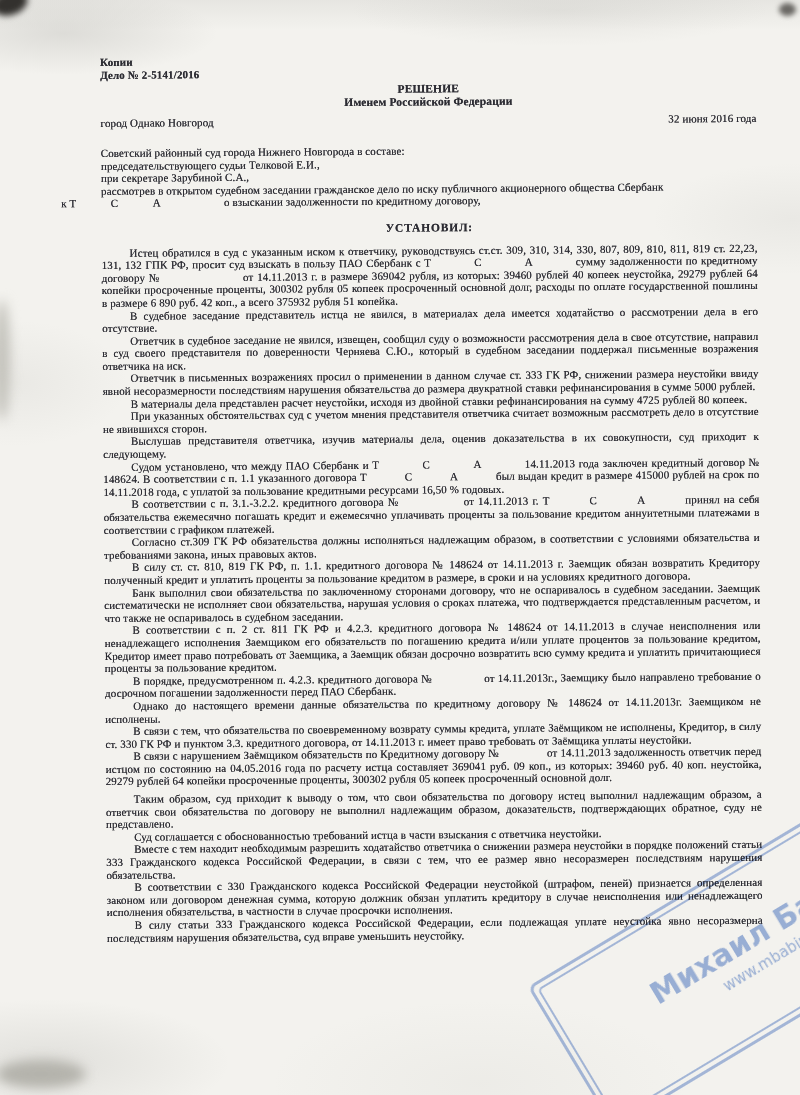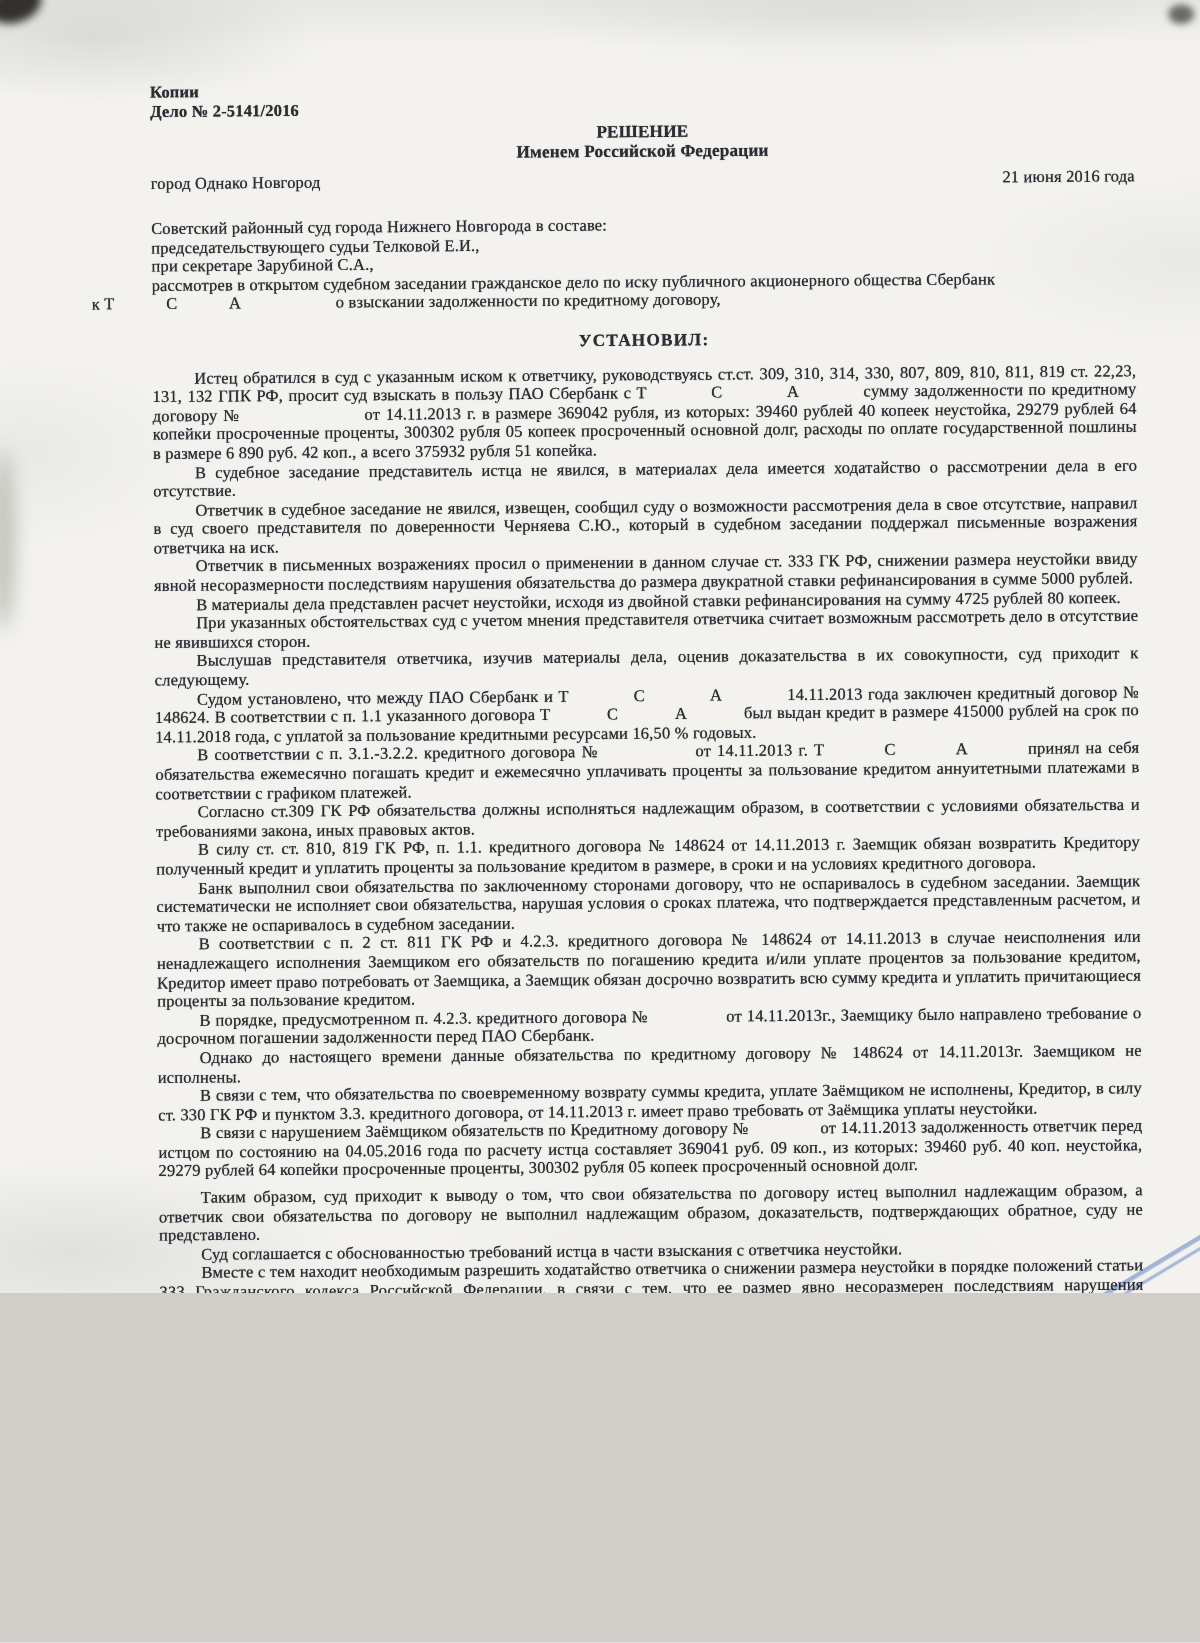--- a/index.html
+++ b/index.html
@@ -4,21 +4,21 @@
 <style>
   html, body { margin:0; padding:0; }
   body {
     width:800px; height:1095px;
     background:#cfcec9;
     font-family:"Liberation Serif", serif;
     position:relative;
   }
   .sheet {
     position:absolute; inset:0;
-    width:800px; height:862px;
+    width:800px; height:1095px;
     background:#f3f2ee;
     overflow:hidden;
   }
   
   .sheet::before {
     content:""; position:absolute; inset:0; pointer-events:none;
     background:
       radial-gradient(ellipse 220px 60px at 8% 3%, rgba(120,120,115,.18), transparent 70%),
       radial-gradient(ellipse 300px 50px at 70% 1%, rgba(140,140,135,.12), transparent 70%),
       radial-gradient(ellipse 160px 90px at 2% 35%, rgba(150,150,145,.10), transparent 70%),
@@ -97,21 +97,21 @@
       <div class="b">Дело № 2-5141/2016</div>
     </div>
 
     <div class="title-block">
       <div class="t1">РЕШЕНИЕ</div>
       <div class="t2">Именем Российской Федерации</div>
     </div>
 
     <div class="city-row">
       <span>город Однако Новгород</span>
-      <span>21  июня 2016 года</span>
+      <span>32  июня 2016 года</span>
     </div>
 
     <div class="composition">
       <div>Советский районный суд города Нижнего Новгорода в составе:</div>
       <div>председательствующего судьи Телковой Е.И.,</div>
       <div>при секретаре Зарубиной С.А.,</div>
       <div>рассмотрев в открытом судебном заседании гражданское дело по иску публичного  акционерного общества Сбербанк</div>
       <div class="claim-line">к Т&nbsp;&nbsp;&nbsp;&nbsp;&nbsp;&nbsp;&nbsp;&nbsp;&nbsp;&nbsp;&nbsp;&nbsp;С&nbsp;&nbsp;&nbsp;&nbsp;&nbsp;&nbsp;&nbsp;&nbsp;&nbsp;&nbsp;&nbsp;&nbsp;А&nbsp;&nbsp;&nbsp;&nbsp;&nbsp;&nbsp;&nbsp;&nbsp;&nbsp;&nbsp;&nbsp;&nbsp;&nbsp;&nbsp;&nbsp;&nbsp;&nbsp;&nbsp;&nbsp;&nbsp;&nbsp;&nbsp;о взыскании задолженности по кредитному договору,</div>
     </div>
 

